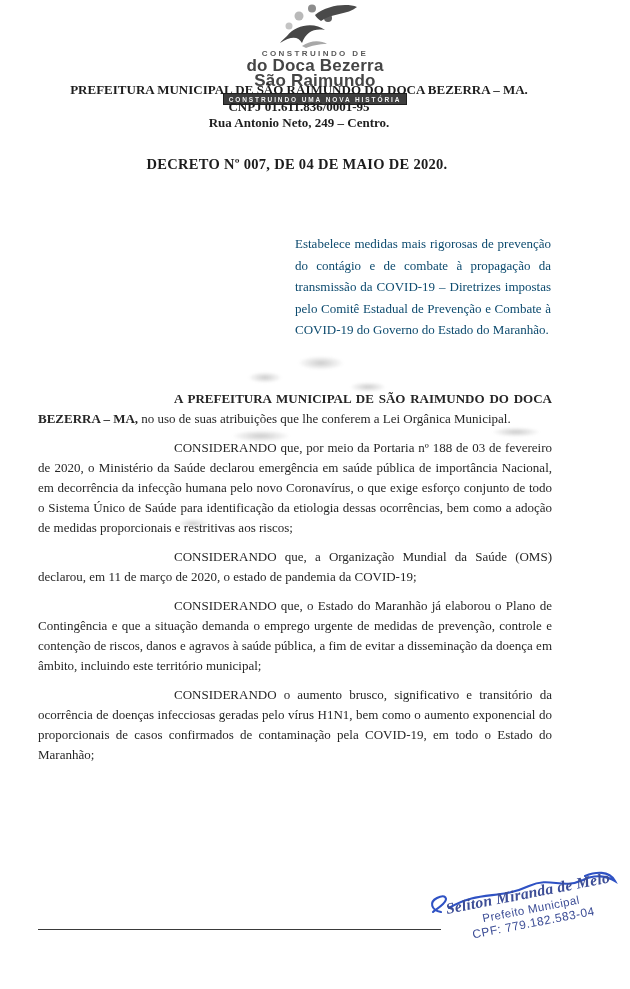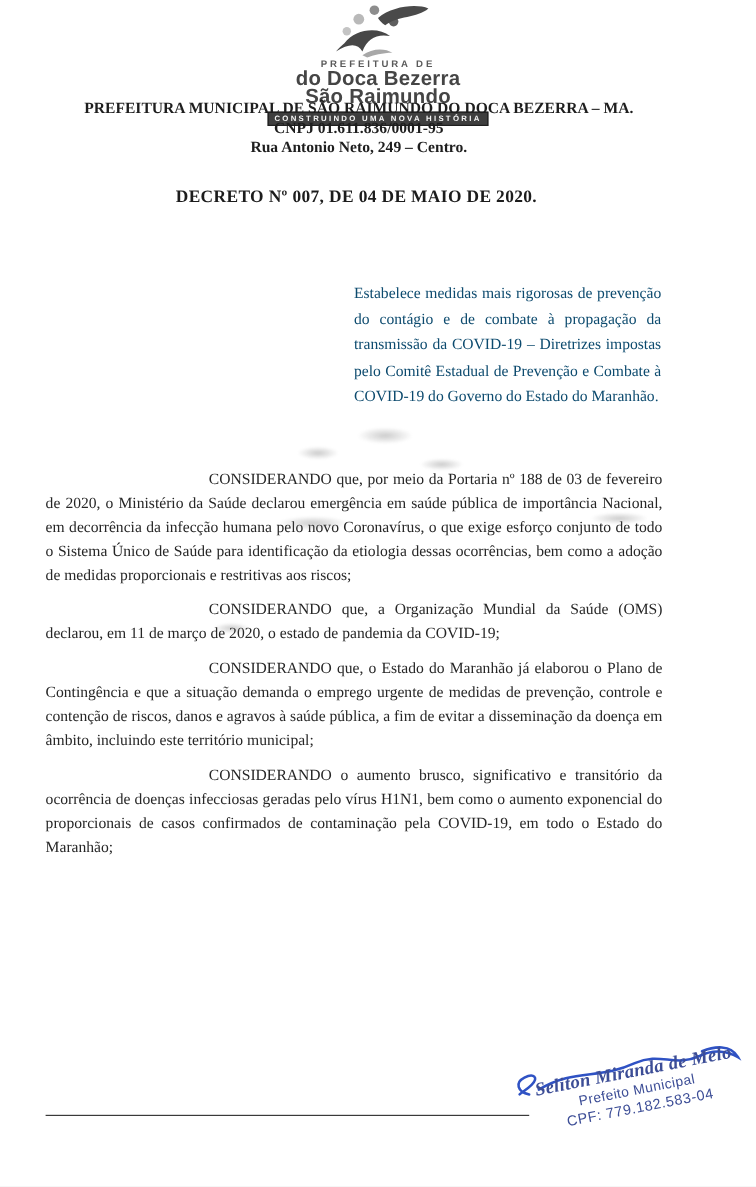--- a/index.html
+++ b/index.html
@@ -99,37 +99,38 @@
   <div class="logo">
     <svg width="92" height="46" viewBox="0 0 92 46" aria-hidden="true">
       <circle cx="30" cy="13" r="4.5" fill="#b9b9b9"></circle>
       <circle cx="43" cy="5.5" r="4" fill="#8d8d8d"></circle>
       <circle cx="20" cy="23" r="3.5" fill="#c4c4c4"></circle>
       <circle cx="59" cy="15" r="4" fill="#5e5e5e"></circle>
       <path d="M46,12 C58,2 78,0 88,4 C79,12 62,10 52,18 C49,16 47,14 46,12 Z" fill="#4a4a4a"></path>
       <path d="M18,33 C27,21 46,19 56,27 C45,25 37,29 33,40 C29,33 22,33 11,40 C13,37 16,35 18,33 Z" fill="#474747"></path>
       <path d="M33,43 C41,37 52,37 58,41 C50,41 42,43 37,45 Z" fill="#a8a8a8"></path>
     </svg>
-    <div class="logo-pretitle">PREFEITURA DE</div>
+    <div class="logo-pretitle">CONSTRUINDO DE</div>
     <div class="logo-name">do Doca Bezerra</div>
     <div class="logo-name">São Raimundo</div>
     <div><span class="logo-slogan">CONSTRUINDO UMA NOVA HISTÓRIA</span></div>
   </div>
 
   <div class="letterhead">
     <div>PREFEITURA MUNICIPAL DE SÃO RAIMUNDO DO DOCA BEZERRA – MA.</div>
     <div>CNPJ 01.611.836/0001-95</div>
     <div>Rua Antonio Neto, 249 – Centro.</div>
   </div>
 
   <div class="decree-title">DECRETO Nº 007, DE 04 DE MAIO DE 2020.</div>
 
   <div class="summary">Estabelece medidas mais rigorosas de prevenção do contágio e de combate à propagação da transmissão da COVID-19 – Diretrizes impostas pelo Comitê Estadual de Prevenção e Combate à COVID-19 do Governo do Estado do Maranhão.</div>
 
   <div class="body-text">
+    <p><span class="preamble-bold">A PREFEITURA MUNICIPAL DE SÃO RAIMUNDO DO DOCA BEZERRA – MA,</span><span> no uso de suas atribuições que lhe conferem a Lei Orgânica Municipal.</span></p>
     <p>CONSIDERANDO que, por meio da Portaria nº 188 de 03 de fevereiro de 2020, o Ministério da Saúde declarou emergência em saúde pública de importância Nacional, em decorrência da infecção humana pelo novo Coronavírus, o que exige esforço conjunto de todo o Sistema Único de Saúde para identificação da etiologia dessas ocorrências, bem como a adoção de medidas proporcionais e restritivas aos riscos;</p>
     <p>CONSIDERANDO que, a Organização Mundial da Saúde (OMS) declarou, em 11 de março de 2020, o estado de pandemia da COVID-19;</p>
     <p>CONSIDERANDO que, o Estado do Maranhão já elaborou o Plano de Contingência e que a situação demanda o emprego urgente de medidas de prevenção, controle e contenção de riscos, danos e agravos à saúde pública, a fim de evitar a disseminação da doença em âmbito, incluindo este território municipal;</p>
     <p>CONSIDERANDO o aumento brusco, significativo e transitório da ocorrência de doenças infecciosas geradas pelo vírus H1N1, bem como o aumento exponencial do proporcionais de casos confirmados de contaminação pela COVID-19, em todo o Estado do Maranhão;</p>
   </div>
 
   <div class="footer-rule"></div>
   <div class="footer-text">
   </div>
 

